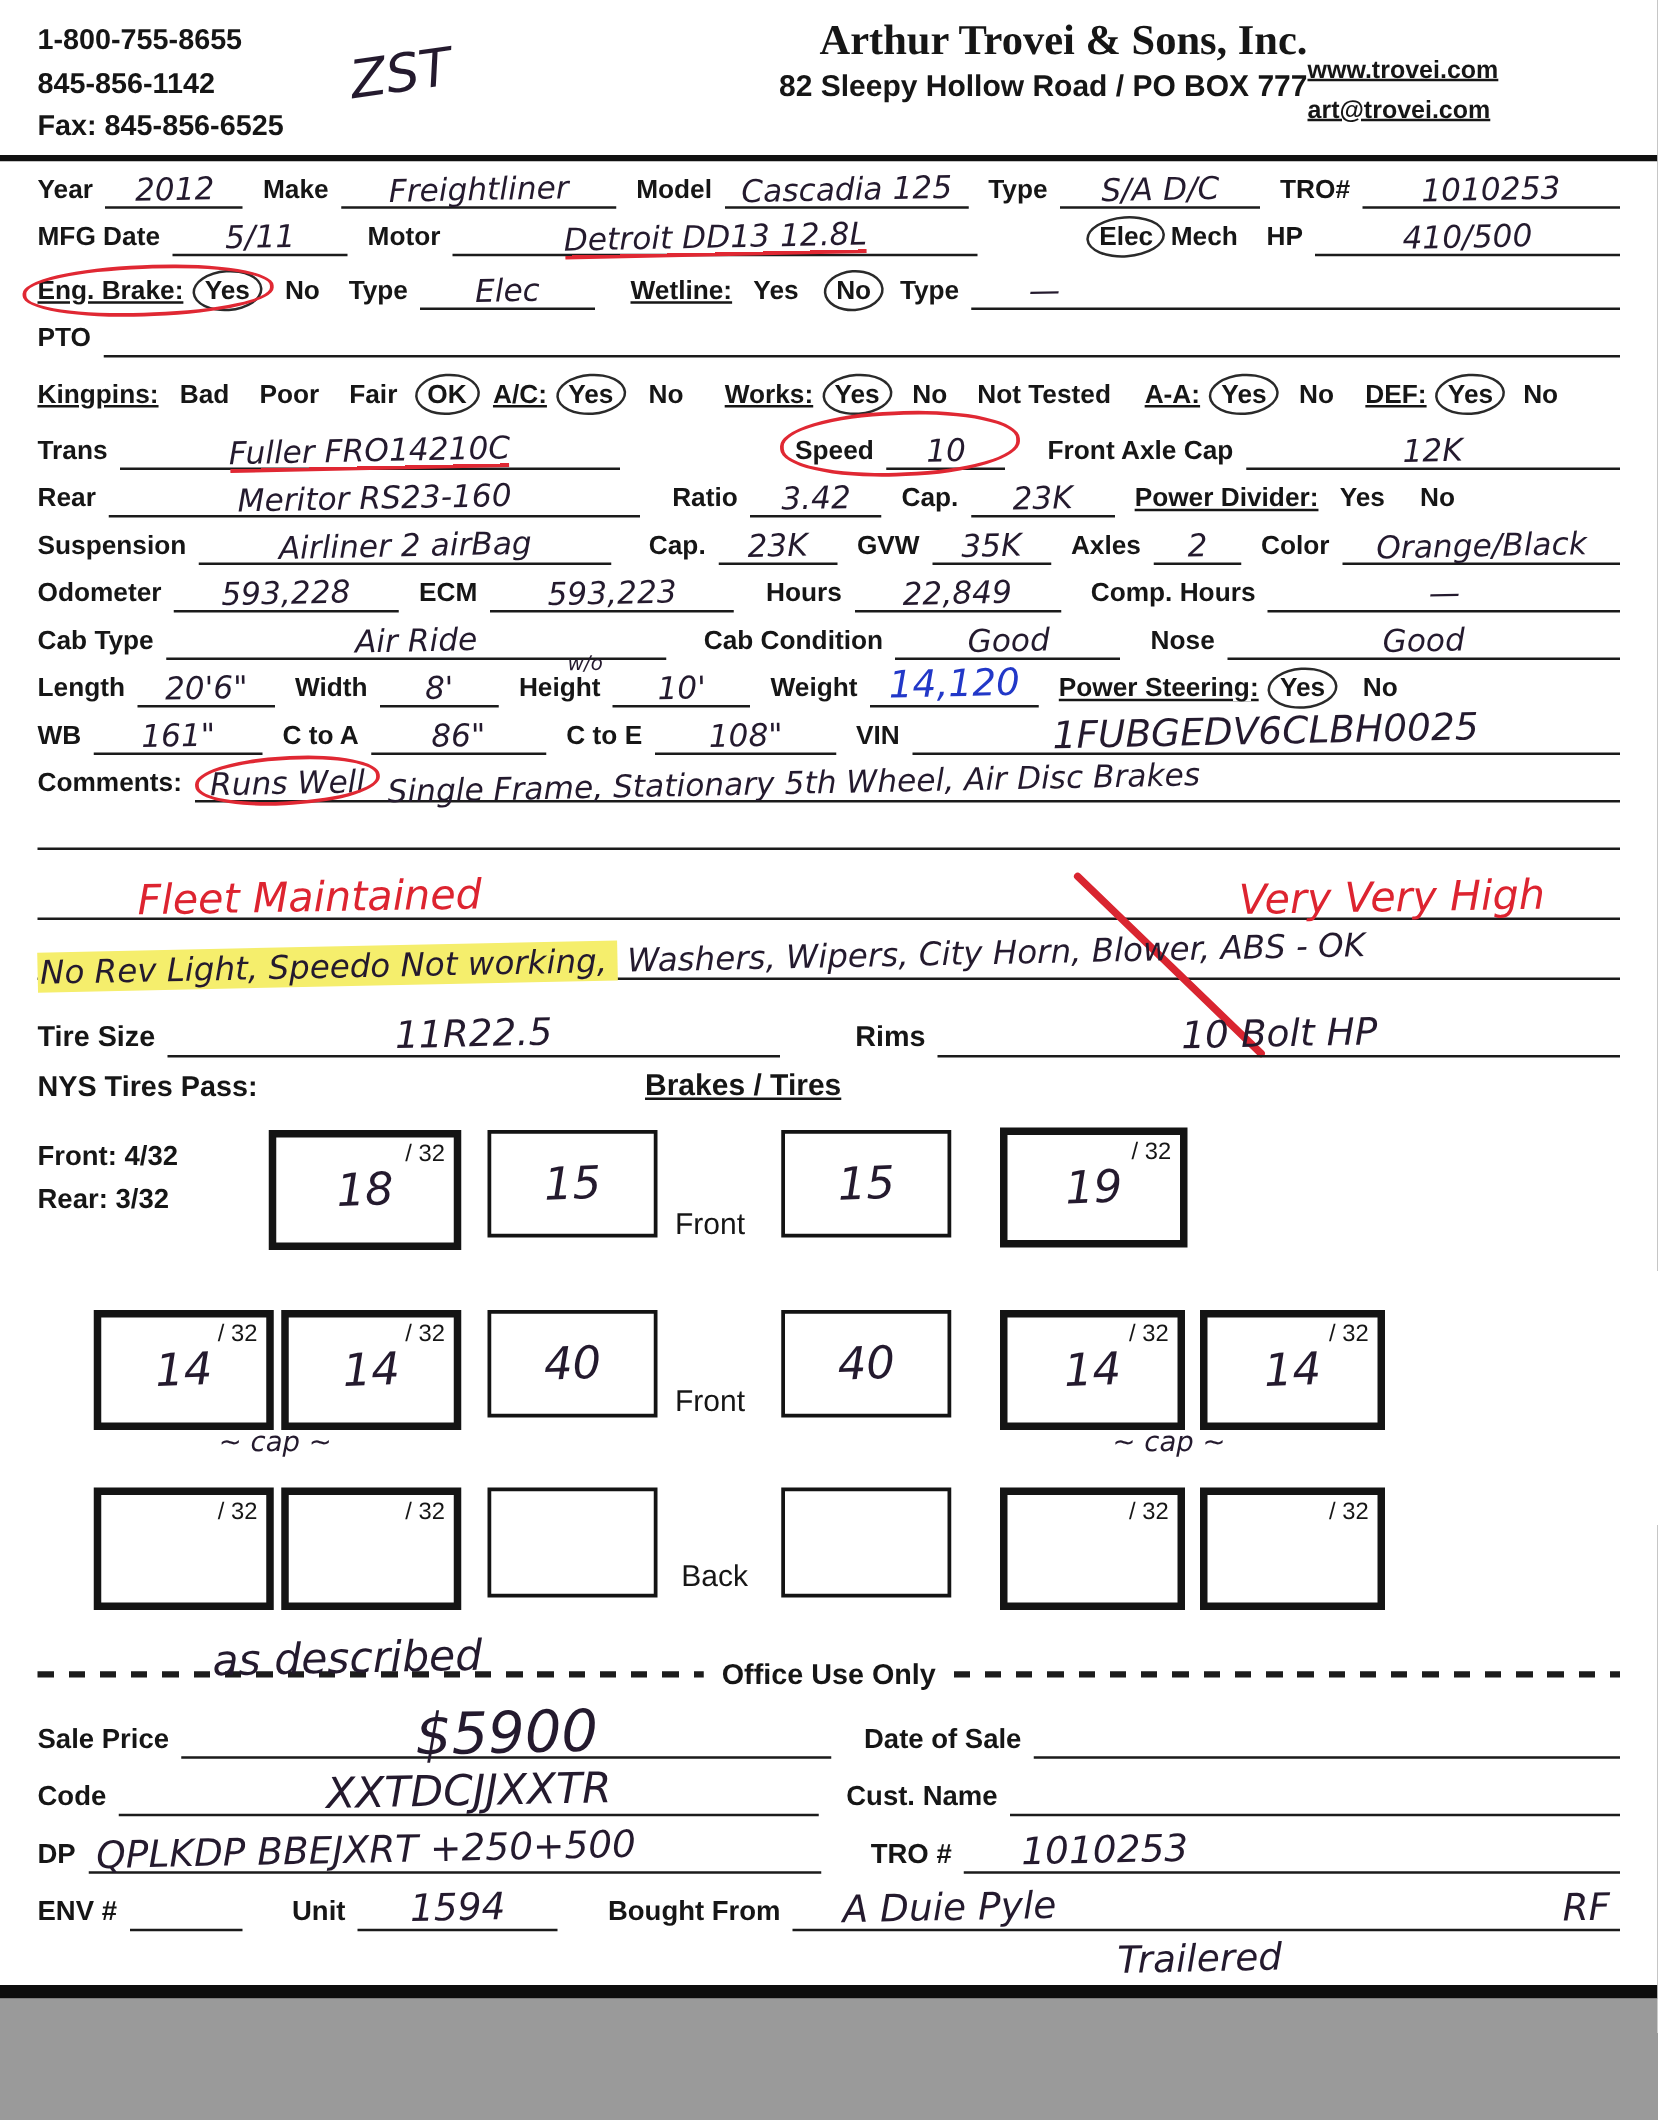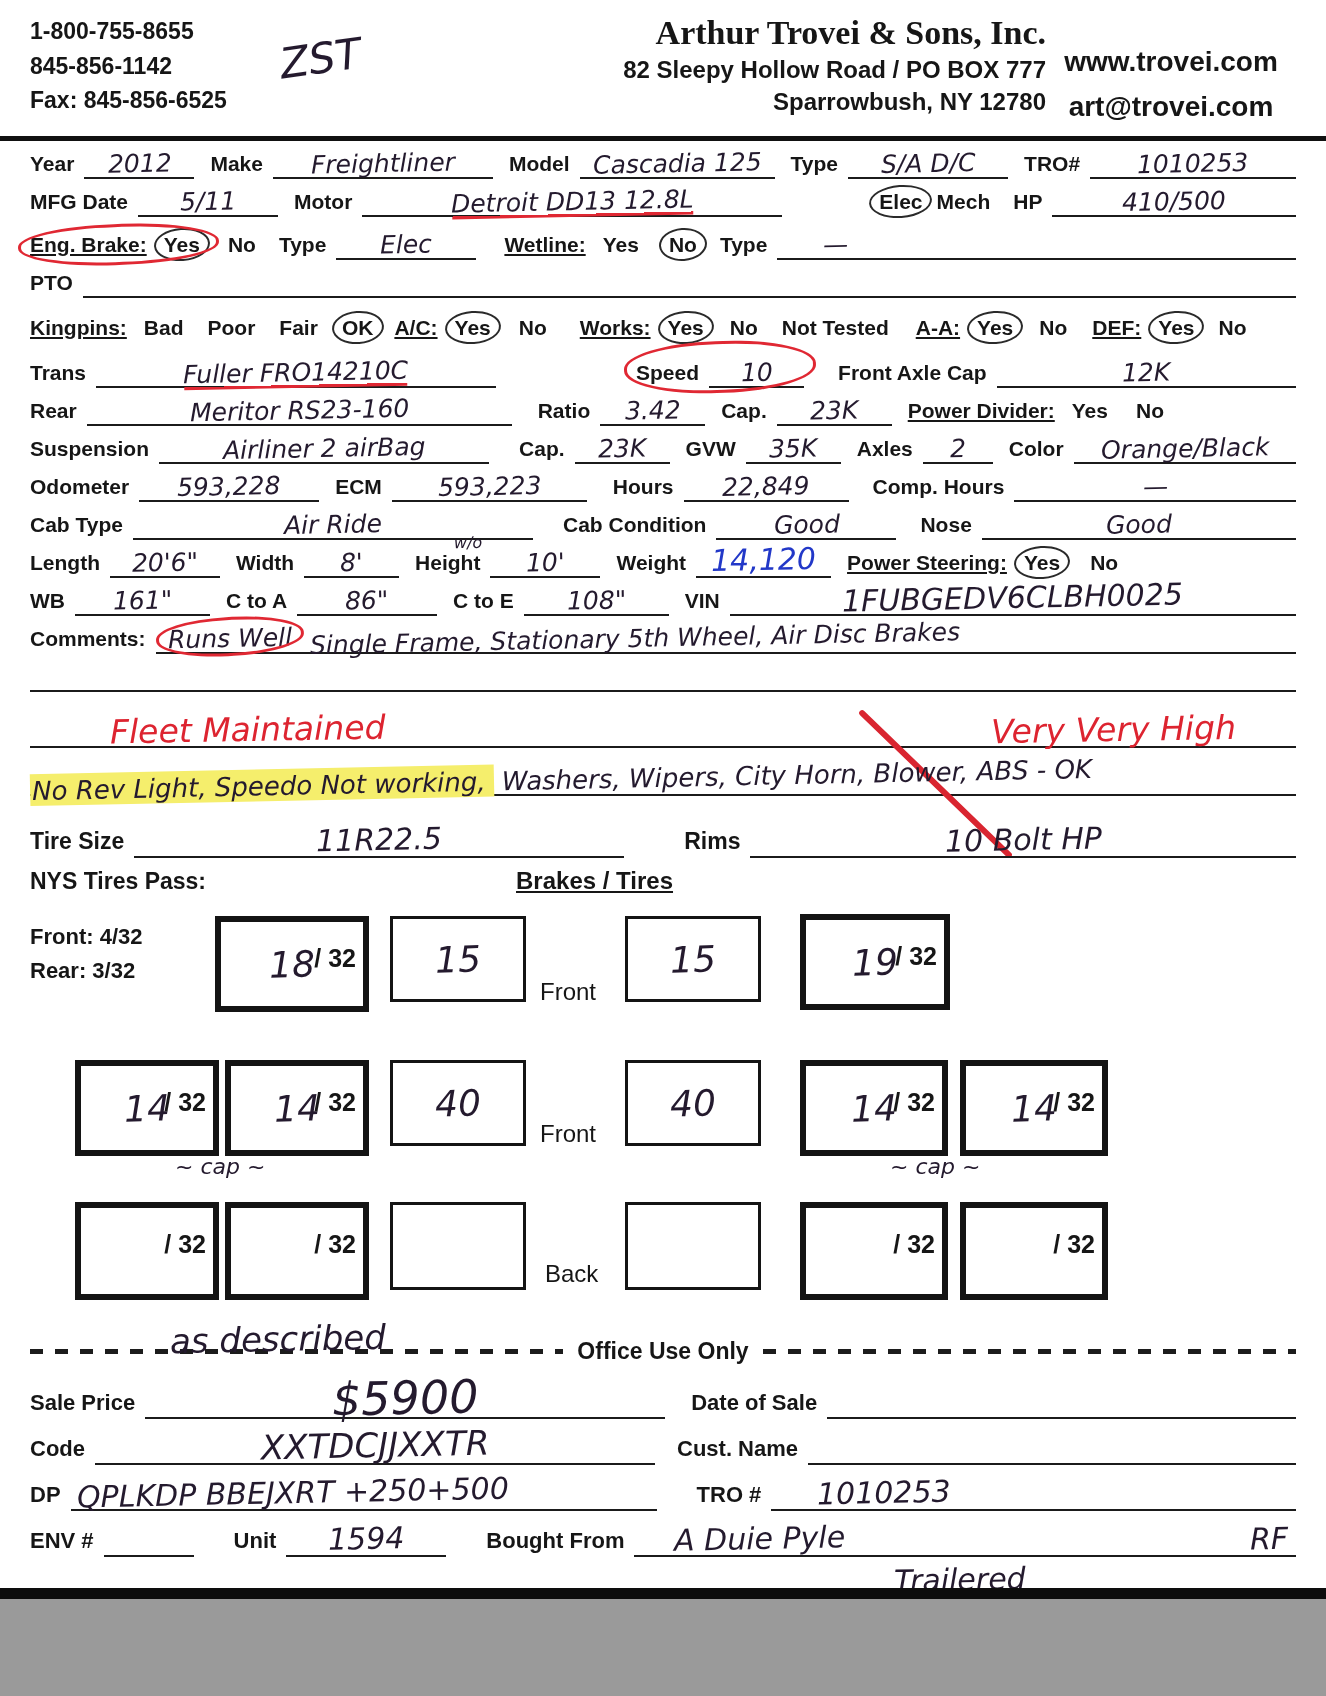--- a/index.html
+++ b/index.html
@@ -5,21 +5,21 @@
   html,body{margin:0;padding:0;background:#9a9a9a;}
   .page{position:relative;width:1326px;height:1599px;background:#ffffff;overflow:hidden;
         font-family:"Liberation Sans",sans-serif;color:#161616;}
   
   .hdr{display:flex;align-items:flex-start;padding:14px 30px 0 30px;}
   .hdr-left{width:250px;font-size:23px;font-weight:bold;line-height:1.5;}
   .hdr-note{width:120px;padding-top:24px;}
   .hdr-center{flex:1;text-align:right;}
   .co-name{font-family:"Liberation Serif",serif;font-size:34px;font-weight:bold;}
   .co-line{font-size:24px;font-weight:bold;margin-top:4px;}
-  .hdr-right{width:250px;text-align:center;font-size:28px;font-weight:bold;line-height:1.6;padding-top:26px;}
+  .hdr-right{width:250px;text-align:left;font-size:20px;font-weight:bold;line-height:1.6;padding-top:26px;text-decoration:underline;}
   .hrule{height:5px;background:#111;margin:6px 0 0 0;}
   
   .form{padding:0 30px;}
   .row{display:flex;align-items:flex-end;height:37px;margin-top:1px;white-space:nowrap;}
   .lbl{font-size:21px;font-weight:bold;padding:0 10px 3px 0;}
   .lbl.ind{margin-left:16px;}
   .lblu{text-decoration:underline;}
   .u{display:inline-flex;align-items:flex-end;justify-content:center;
      border-bottom:2.5px solid #1b1b1b;height:36px;position:relative;}
   .u.grow{flex:1;}
@@ -46,21 +46,21 @@
   .red{font-family:"DejaVu Sans",sans-serif;font-style:italic;color:#dd2430;font-size:33px;line-height:1;display:inline-block;transform:rotate(-1deg);}
   .rednotes{position:relative;margin-top:14px;}
   .redstrike{position:absolute;left:860px;top:2px;width:210px;height:6px;background:#d92530;
       transform:rotate(44deg);transform-origin:left center;border-radius:3px;}
   .hlt{background:#f5ee6c;padding:2px 8px 0 2px;}
   
   .tires-head{display:flex;align-items:flex-end;padding:0 30px;height:40px;}
   .grid{position:relative;height:392px;margin-top:14px;}
   .tb{position:absolute;background:#fff;border:3px solid #141414;}
   .tb.k{border-width:6px;}
-  .frac{position:absolute;top:3px;right:7px;font-size:25px;font-weight:bold;font-style:normal;margin-top:19px;}
+  .frac{position:absolute;top:3px;right:7px;font-size:19px;font-weight:normal;font-style:normal;}
   .tval{position:absolute;inset:0;display:flex;align-items:center;justify-content:center;
       font-family:"DejaVu Sans",sans-serif;font-style:italic;font-size:36px;color:#241a2e;transform:rotate(-2deg);}
   .axis{position:absolute;font-size:24px;font-weight:normal;}
   .spec{position:absolute;font-size:22px;font-weight:bold;}
   .cap{position:absolute;font-family:"DejaVu Sans",sans-serif;font-style:italic;font-size:22px;color:#241a2e;}
   
   .asdesc{margin:18px 0 -20px 170px;position:relative;z-index:2;}
   .asdesc .hw{font-size:34px;}
   .divider{display:flex;align-items:center;padding:0 30px;height:30px;}
   .dash{height:5px;flex:1;background:repeating-linear-gradient(90deg,#1c1c1c 0 13px,transparent 13px 25px);}
@@ -82,21 +82,20 @@
       <div>1-800-755-8655</div>
       <div>845-856-1142</div>
       <div>Fax: 845-856-6525</div>
     </div>
     <div class="hdr-note">
       <span class="hw" style="font-size:42px;transform:rotate(-8deg);">ZST</span>
     </div>
     <div class="hdr-center">
       <div class="co-name">Arthur Trovei &amp; Sons, Inc.</div>
       <div class="co-line">82 Sleepy Hollow Road / PO BOX 777</div>
-      <div class="co-line">Sparrowbush, NY 12780</div>
     </div>
     <div class="hdr-right">
       <div>www.trovei.com</div>
       <div>art@trovei.com</div>
     </div>
   </div>
   <div class="hrule"></div>
 
   <div class="form">
 

